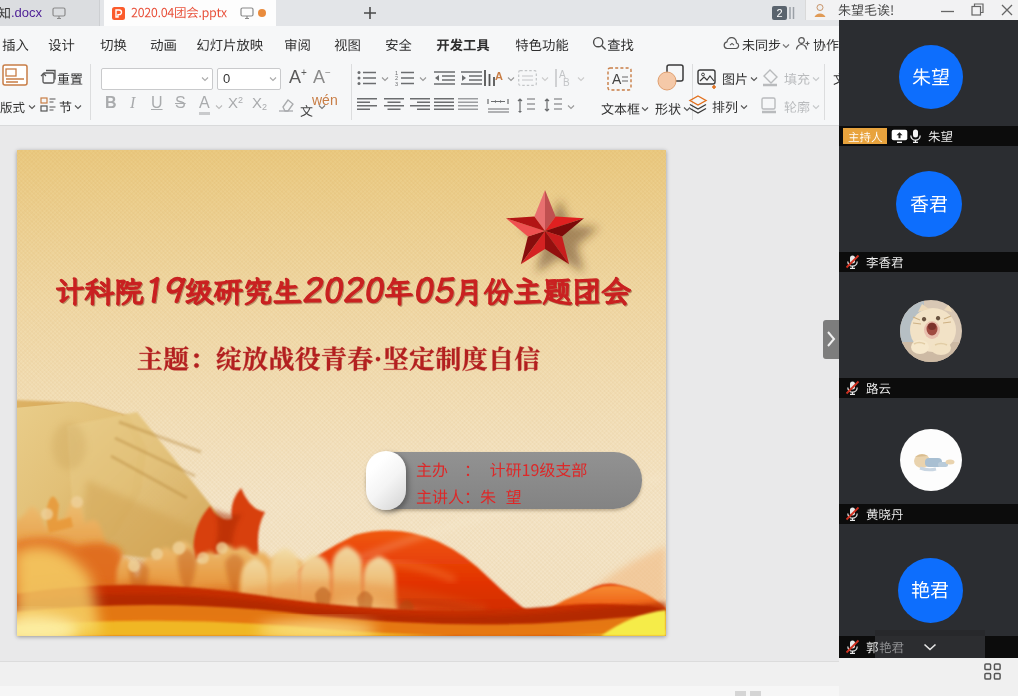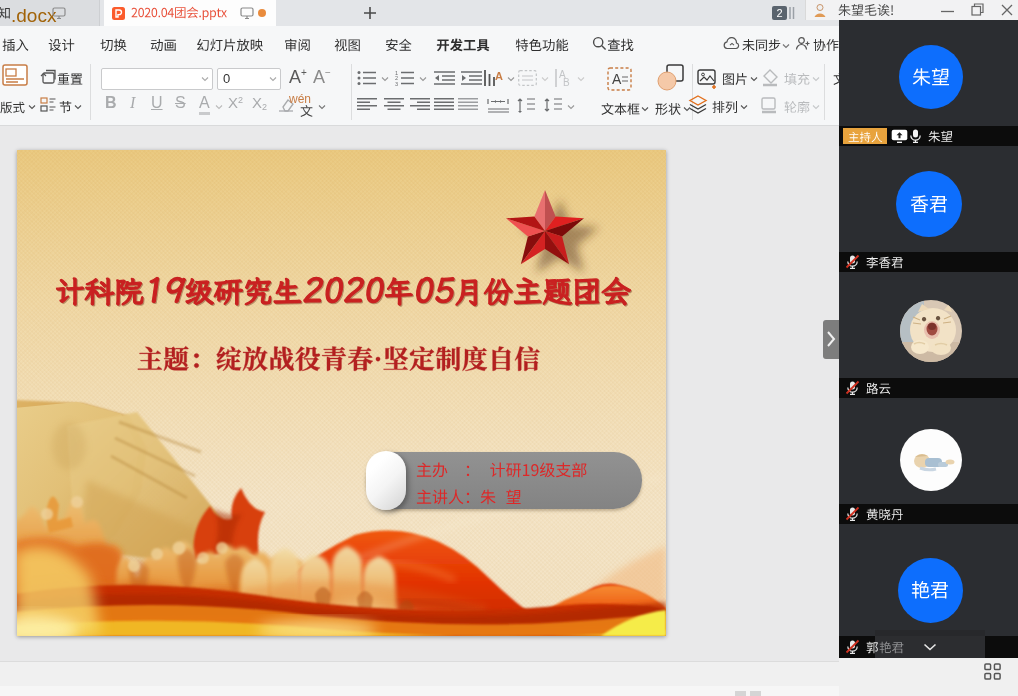--- a/index.html
+++ b/index.html
@@ -5,21 +5,21 @@
 html,body{width:1018px;height:696px;overflow:hidden;background:#e9eaeb;font-family:"Liberation Sans",sans-serif}
 .abs{position:absolute}
 </style></head><body>
 <div class="abs" style="left:0;top:0;width:1018px;height:696px">
 
 <div class="abs" style="left:0;top:0;width:1018px;height:26px;background:#e3e5e8"></div>
 <div class="abs" style="left:0;top:0;width:100px;height:26px;background:#dbdde0;border-right:1px solid #cdcfd2"></div>
 <svg style="position:absolute;left:-15px;top:4.3px;overflow:visible;" width="28" height="18" viewBox="0 -13.7 28 17.6">
       <path d="M0.8 -9.8C1.6 -9.2 2.6 -8.2 3.1 -7.6L3.8 -8.3C3.3 -8.9 2.3 -9.8 1.5 -10.4ZM3.3 -6.0H0.6V-5.1H2.4V-1.4C1.8 -1.2 1.2 -0.6 0.5 0.1L1.1 0.9C1.8 0.0 2.4 -0.7 2.9 -0.7C3.2 -0.7 3.6 -0.3 4.1 0.0C5.0 0.6 6.1 0.7 7.7 0.7C9.1 0.7 11.4 0.7 12.3 0.6C12.3 0.4 12.5 -0.1 12.6 -0.3C11.3 -0.2 9.3 -0.1 7.7 -0.1C6.3 -0.1 5.2 -0.2 4.3 -0.7C3.9 -1.0 3.6 -1.3 3.3 -1.4ZM4.7 -10.4V-9.7H10.2C9.7 -9.3 9.0 -8.9 8.4 -8.6C7.7 -8.8 7.1 -9.1 6.5 -9.3L5.9 -8.8C6.7 -8.5 7.6 -8.0 8.4 -7.7H4.7V-0.9H5.6V-3.1H7.8V-1.0H8.7V-3.1H11.0V-1.9C11.0 -1.7 10.9 -1.7 10.8 -1.7C10.6 -1.7 10.1 -1.7 9.4 -1.7C9.6 -1.5 9.7 -1.1 9.7 -0.9C10.6 -0.9 11.1 -0.9 11.5 -1.0C11.8 -1.2 11.9 -1.4 11.9 -1.9V-7.7H10.2C10.0 -7.8 9.6 -8.0 9.3 -8.2C10.2 -8.7 11.2 -9.3 11.9 -10.0L11.3 -10.5L11.1 -10.4ZM11.0 -6.9V-5.8H8.7V-6.9ZM5.6 -5.0H7.8V-3.8H5.6ZM5.6 -5.8V-6.9H7.8V-5.8ZM11.0 -5.0V-3.8H8.7V-5.0Z M20.1 -9.8V0.7H21.1V-0.4H23.8V0.5H24.8V-9.8ZM21.1 -1.3V-8.9H23.8V-1.3ZM15.0 -10.9C14.7 -9.3 14.2 -7.8 13.4 -6.8C13.7 -6.6 14.1 -6.4 14.2 -6.2C14.6 -6.8 15.0 -7.5 15.3 -8.3H16.3V-6.1V-5.7H13.6V-4.7H16.2C16.0 -3.0 15.4 -1.1 13.4 0.3C13.6 0.4 14.0 0.8 14.1 1.0C15.6 -0.1 16.4 -1.5 16.8 -2.9C17.5 -2.1 18.6 -0.8 19.0 -0.2L19.7 -1.0C19.3 -1.5 17.7 -3.2 17.1 -3.8C17.1 -4.1 17.2 -4.4 17.2 -4.7H19.7V-5.7H17.2L17.3 -6.1V-8.3H19.3V-9.2H15.6C15.7 -9.7 15.9 -10.2 16.0 -10.7Z" fill="#3a3a3a"></path>
     </svg>
-<div class="abs" style="left:11px;top:5px;font-size:19px;color:#a16207">.docx</div>
+<div class="abs" style="left:11px;top:5px;font-size:13px;color:#4c1d95">.docx</div>
 <svg class="abs" style="left:52px;top:6px" width="14" height="14" viewBox="0 0 14 14">
 <rect x="1" y="2" width="12" height="8" rx="1.5" fill="none" stroke="#8a8a8a" stroke-width="1.2"></rect>
 <path d="M5 12.5h4M7 10v2.5" stroke="#8a8a8a" stroke-width="1.2" fill="none"></path>
     </svg>
 <div class="abs" style="left:104px;top:0;width:172px;height:26px;background:#fdfdfd"></div>
 <svg class="abs" style="left:112px;top:7px" width="13" height="13" viewBox="0 0 13 13">
 <rect x="0" y="0" width="13" height="13" rx="2.5" fill="#fb5b2b"></rect>
 <path d="M4 10V3h3.2a2.3 2.3 0 0 1 0 4.6H6V10z" fill="none" stroke="#fff" stroke-width="1.4"></path>
     </svg>
 <svg style="position:absolute;left:131px;top:3.9px;overflow:visible;" width="98" height="17" viewBox="0 -13.1 98 16.9">
@@ -149,21 +149,21 @@
     </svg>
 <div class="abs" style="left:228px;top:94px;font-size:15px;color:#a9abad">X<span style="font-size:9px;vertical-align:5px">2</span></div>
 <div class="abs" style="left:252px;top:94px;font-size:15px;color:#a9abad">X<span style="font-size:9px;vertical-align:-2px">2</span></div>
 <svg class="abs" style="left:278px;top:98px" width="16" height="14" viewBox="0 0 16 14">
 <path d="M5 9l5-7 5 4-5 7h-3z" fill="none" stroke="#a9abad" stroke-width="1.3"></path>
       <path d="M1 13h14" stroke="#a9abad" stroke-width="1.3"></path>
     </svg>
 <svg style="position:absolute;left:300px;top:102.3px;overflow:visible;" width="15" height="18" viewBox="0 -13.7 15 17.6">
       <path d="M5.5 -10.7C5.9 -10.1 6.3 -9.2 6.5 -8.7L7.5 -9.0C7.4 -9.5 6.9 -10.4 6.5 -11.0ZM0.7 -8.6V-7.7H2.7C3.4 -5.7 4.5 -4.0 5.8 -2.6C4.4 -1.4 2.6 -0.5 0.5 0.1C0.7 0.3 1.0 0.8 1.1 1.0C3.2 0.3 5.1 -0.6 6.5 -1.9C8.0 -0.6 9.8 0.4 11.9 0.9C12.1 0.7 12.3 0.3 12.6 0.1C10.5 -0.5 8.7 -1.4 7.3 -2.6C8.6 -4.0 9.6 -5.6 10.3 -7.7H12.4V-8.6ZM6.6 -3.3C5.3 -4.5 4.4 -6.0 3.7 -7.7H9.2C8.6 -5.9 7.7 -4.5 6.6 -3.3Z" fill="#444"></path>
     </svg>
-<div class="abs" style="left:289px;top:92px;font-size:12px;color:#c87d45">wén</div>
+<div class="abs" style="left:312px;top:92px;font-size:14px;color:#c87d45">wén</div>
 <svg class="abs" style="left:318px;top:104px" width="8" height="6" viewBox="0 0 8 6">
       <path d="M1 1.5l3 3 3-3" stroke="#777" stroke-width="1.1" fill="none"></path>
     </svg>
 <svg class="abs" style="left:357px;top:70px" width="20" height="16" viewBox="0 0 20 16">
 <circle cx="2" cy="2.5" r="1.5" fill="#6b6d6f"></circle>
       <circle cx="2" cy="8" r="1.5" fill="#6b6d6f"></circle>
       <circle cx="2" cy="13.5" r="1.5" fill="#6b6d6f"></circle>
 <path d="M6 2.5h13M6 8h13M6 13.5h13" stroke="#6b6d6f" stroke-width="1.3"></path>
     </svg>
 <svg class="abs" style="left:381px;top:76px" width="8" height="6" viewBox="0 0 8 6">

